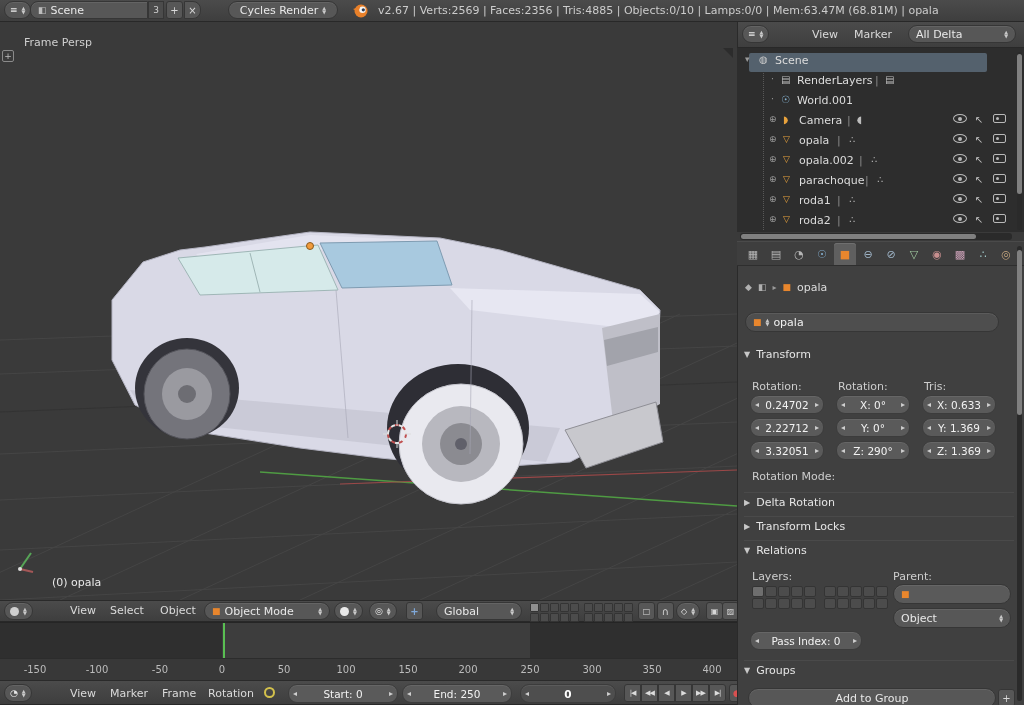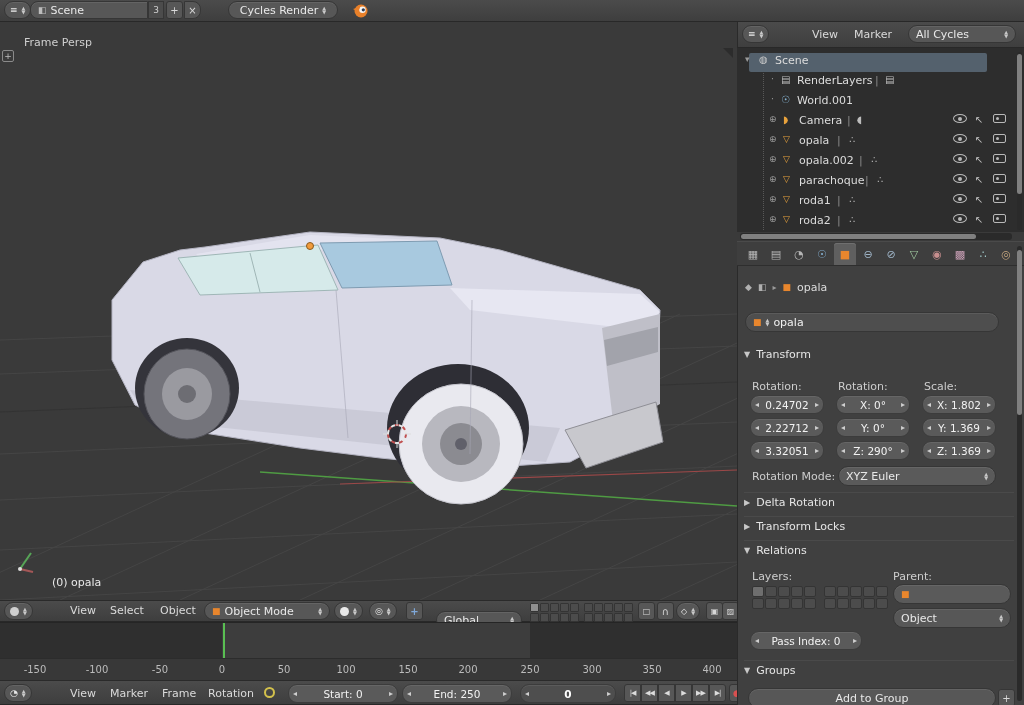--- a/index.html
+++ b/index.html
@@ -72,20 +72,21 @@
     <span class="abs bfield" style="left:228px;top:1px;height:18px;width:110px;justify-content:center">
       <span>Cycles Render</span>
       <span class="updn">▲<br>▼</span>
     </span>
     <svg class="abs" style="left:352px;top:3px" width="16" height="16" viewBox="0 0 16 16">
       <circle cx="9" cy="8" r="6.5" fill="#e8802a"></circle>
       <circle cx="10.5" cy="6.8" r="3.2" fill="#f5f5f5"></circle>
       <circle cx="11.3" cy="6.8" r="1.6" fill="#2a3a55"></circle>
       <path d="M1,6 L8,4 L6,9 Z" fill="#e8802a"></path>
     </svg>
+    <span class="abs" style="left:378px;top:4px;color:#cccccc">v2.67 | Verts:2569 | Faces:2356 | Tris:4885 | Objects:0/10 | Lamps:0/0 | Mem:63.47M (68.81M) | opala</span>
   </div>
 
   <div class="abs" style="left:0;top:22px;width:737px;height:578px;background:#3a3a3a;overflow:hidden">
     <svg width="737" height="578" viewBox="0 0 737 578">
 
       <g stroke="#454545" stroke-width="1">
         <line x1="0" y1="318" x2="737" y2="292"></line>
         <line x1="0" y1="352" x2="737" y2="324"></line>
         <line x1="0" y1="390" x2="737" y2="360" stroke="#333333"></line>
         <line x1="0" y1="432" x2="737" y2="400"></line>
@@ -164,21 +165,21 @@
     </span>
     <span class="abs bfield" style="left:334px;top:1px;height:18px;padding:0 5px">
       <span style="width:9px;height:9px;background:#e9e9e9;border-radius:50%;display:inline-block"></span>
       <span class="updn">▲<br>▼</span>
     </span>
     <span class="abs bfield" style="left:369px;top:1px;height:18px;padding:0 5px">
       <span style="font-size:9px">◎</span>
       <span class="updn">▲<br>▼</span>
     </span>
     <span class="abs iconbtn" style="left:406px;top:1px;color:#7fa8d8;font-weight:bold">+</span>
-    <span class="abs bfield" style="left:436px;top:10px;height:18px;width:86px">
+    <span class="abs bfield" style="left:436px;top:1px;height:18px;width:86px">
       <span style="flex:1">Global</span>
       <span class="updn">▲<br>▼</span>
     </span>
     <span class="lgrid" style="left:530px;top:2px"><i class="lc on"></i><i class="lc"></i><i class="lc"></i><i class="lc"></i><i class="lc"></i><br><i class="lc"></i><i class="lc"></i><i class="lc"></i><i class="lc"></i><i class="lc"></i></span>
     <span class="lgrid" style="left:584px;top:2px"><i class="lc"></i><i class="lc"></i><i class="lc"></i><i class="lc"></i><i class="lc"></i><br><i class="lc"></i><i class="lc"></i><i class="lc"></i><i class="lc"></i><i class="lc"></i></span>
     <span class="abs iconbtn" style="left:638px;top:1px;font-size:8px">□</span>
     <span class="abs iconbtn" style="left:657px;top:1px">∩</span>
     <span class="abs bfield" style="left:676px;top:1px;height:18px;padding:0 4px">
       <span style="font-size:8px">◇</span>
         <span class="updn">▲<br>▼</span>
@@ -239,21 +240,21 @@
   </div>
 
   <div class="abs hdr" style="left:737px;top:22px;width:287px;height:26px;border-left:1px solid #2a2a2a">
     <span class="abs bfield" style="left:4px;top:3px;height:18px;padding:0 5px">
       <span style="font-size:9px">≡</span>
       <span class="updn">▲<br>▼</span>
     </span>
     <span class="menu abs" style="left:66px;top:6px">View</span>
     <span class="menu abs" style="left:108px;top:6px">Marker</span>
     <span class="abs bfield" style="left:170px;top:3px;height:18px;width:108px">
-      <span style="flex:1">All Cycles</span>
+      <span style="flex:1">All Delta</span>
       <span class="updn">▲<br>▼</span>
     </span>
   </div>
 
   <div class="abs" style="left:737px;top:48px;width:287px;height:184px;background:#2d2d2d;overflow:hidden">
     <div class="abs" style="left:26px;top:20px;width:1px;height:162px;border-left:1px dotted #585858"></div>
   </div>
 
   <div class="orow" style="top:52px">
     <span class="hl" style="top:1px"></span>
@@ -371,21 +372,21 @@
     <span class="updn">▲<br>▼</span>
     <span style="flex:1;color:#f0f0f0">opala</span>
   </div>
 
   <div class="phead" style="top:344px;border-top:none">
     <span class="tri">▼</span>
     <span>Transform</span>
   </div>
   <span class="abs" style="left:752px;top:380px;color:#cdcdcd">Rotation:</span>
   <span class="abs" style="left:838px;top:380px;color:#cdcdcd">Rotation:</span>
-  <span class="abs" style="left:924px;top:380px;color:#cdcdcd">Scale:</span>
+  <span class="abs" style="left:924px;top:380px;color:#cdcdcd">Tris:</span>
 
   <span class="numf" style="left:750px;top:395px;width:74px">
       <span class="ar al">◂</span>
       <span>0.24702</span>
       <span class="ar arr">▸</span>
     </span>
   <span class="numf" style="left:750px;top:418px;width:74px">
       <span class="ar al">◂</span>
       <span>2.22712</span>
       <span class="ar arr">▸</span>
@@ -407,39 +408,35 @@
       <span class="ar arr">▸</span>
     </span>
   <span class="numf" style="left:836px;top:441px;width:74px">
       <span class="ar al">◂</span>
       <span>Z: 290°</span>
       <span class="ar arr">▸</span>
     </span>
 
   <span class="numf" style="left:922px;top:395px;width:74px">
       <span class="ar al">◂</span>
-      <span>X: 1.802</span>
+      <span>X: 0.633</span>
       <span class="ar arr">▸</span>
     </span>
   <span class="numf" style="left:922px;top:418px;width:74px">
       <span class="ar al">◂</span>
       <span>Y: 1.369</span>
       <span class="ar arr">▸</span>
     </span>
   <span class="numf" style="left:922px;top:441px;width:74px">
       <span class="ar al">◂</span>
       <span>Z: 1.369</span>
       <span class="ar arr">▸</span>
     </span>
 
   <span class="abs" style="left:752px;top:470px;color:#cdcdcd">Rotation Mode:</span>
-  <span class="abs bfield" style="left:838px;top:466px;width:158px;height:20px;background:#5a5a5a">
-    <span style="flex:1">XYZ Euler</span>
-    <span class="updn">▲<br>▼</span>
-  </span>
 
   <div class="phead" style="top:492px">
     <span class="tri">▶</span>
     <span>Delta Rotation</span>
   </div>
   <div class="phead" style="top:516px">
     <span class="tri">▶</span>
     <span>Transform Locks</span>
   </div>
   <div class="phead" style="top:540px">

